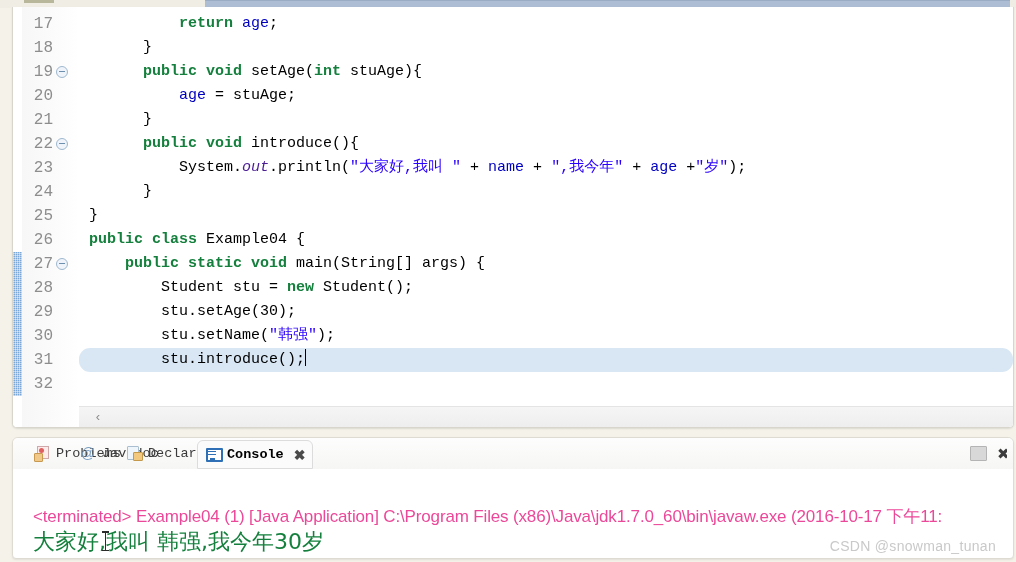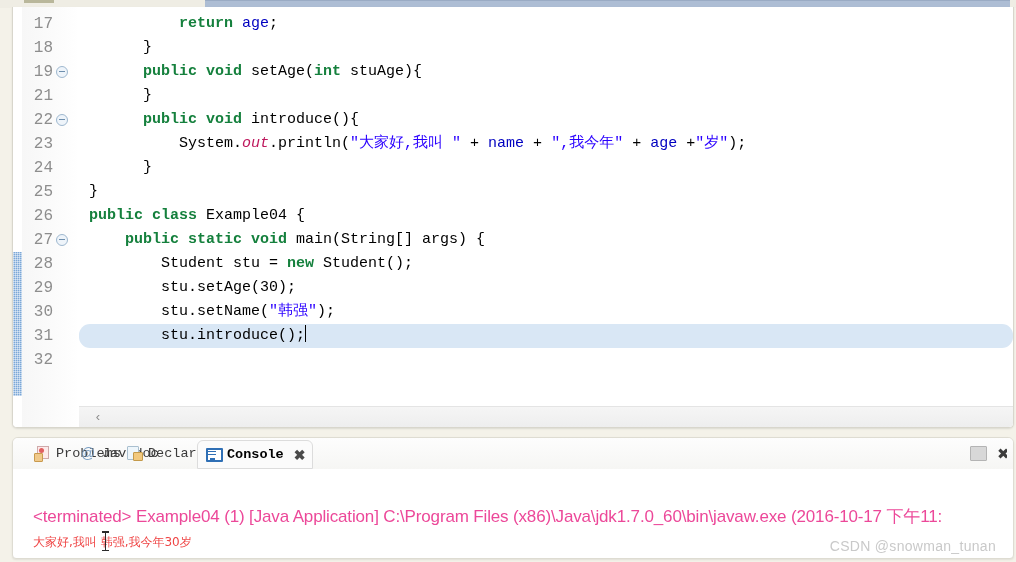--- a/index.html
+++ b/index.html
@@ -85,21 +85,21 @@
   }
   .fold::before {
     content: ""; position: absolute; left: 2px; top: 4px;
     width: 6px; height: 1px; background: #6e8fae;
   }
   .code { position: relative; padding-left: 10px; color: #000000; }
 
   .kw  { color: #15803d; font-weight: bold; }
   .str { color: #2a00ff; }
   .fld { color: #0000c0; }
-  .fldi{ color: #be185d; font-style: italic; }
+  .fldi{ color: #4c1d95; font-style: italic; }
 
   .caret {
     display: inline-block; width: 1px; height: 17px;
     background: #000; vertical-align: -3px; margin-left: 0px;
   }
 
   
   .hscroll {
     position: absolute; left: 66px; right: 0; bottom: 0; height: 20px;
     background: linear-gradient(to bottom, #f5f5f5, #eeeeee);
@@ -200,21 +200,21 @@
   .console-body { position: relative; padding: 3px 0 0 20px; }
   .term-line {
     font-family: "Liberation Sans", sans-serif;
     font-size: 17px; color: #ec4899;
     white-space: nowrap; line-height: 22px;
     letter-spacing: -0.15px;
     margin-top: 34px;
   }
   .out-line {
     font-family: "DejaVu Sans", sans-serif;
-    font-size: 12px; color: #ef4444; line-height: 28px;
+    font-size: 22px; color: #15803d; line-height: 28px;
     white-space: nowrap;
     position: relative;
   }
   .mouse-caret {
     position: absolute; left: 72px; top: 3px;
     width: 1px; height: 20px; background: #2b2b2b;
   }
   .mouse-caret::before, .mouse-caret::after {
     content:""; position:absolute; left:-3px; width:7px; height:1.5px; background:#2b2b2b;
   }
@@ -242,20 +242,21 @@
     <div class="gutter-change">
       <div class="changebar" id="changebar" style="top: 245px; height: 144px;"></div>
     </div>
     <div class="gutter"></div>
 
     <div class="code-area">
       <div class="lines" id="lines">
           <div class="line"><span class="ln">17</span><span class="code">&nbsp;&nbsp;&nbsp;&nbsp;&nbsp;&nbsp;&nbsp;&nbsp;&nbsp;&nbsp;<span class="kw">return</span>&nbsp;<span class="fld">age</span>;</span></div>
           <div class="line"><span class="ln">18</span><span class="code">&nbsp;&nbsp;&nbsp;&nbsp;&nbsp;&nbsp;}</span></div>
           <div class="line"><span class="ln">19</span><span class="fold"></span><span class="code">&nbsp;&nbsp;&nbsp;&nbsp;&nbsp;&nbsp;<span class="kw">public</span>&nbsp;<span class="kw">void</span>&nbsp;setAge(<span class="kw">int</span>&nbsp;stuAge){</span></div>
+          <div class="line"><span class="ln">20</span><span class="code">&nbsp;&nbsp;&nbsp;&nbsp;&nbsp;&nbsp;&nbsp;&nbsp;&nbsp;&nbsp;<span class="fld">age</span>&nbsp;=&nbsp;stuAge;</span></div>
           <div class="line"><span class="ln">21</span><span class="code">&nbsp;&nbsp;&nbsp;&nbsp;&nbsp;&nbsp;}</span></div>
           <div class="line"><span class="ln">22</span><span class="fold"></span><span class="code">&nbsp;&nbsp;&nbsp;&nbsp;&nbsp;&nbsp;<span class="kw">public</span>&nbsp;<span class="kw">void</span>&nbsp;introduce(){</span></div>
           <div class="line"><span class="ln">23</span><span class="code">&nbsp;&nbsp;&nbsp;&nbsp;&nbsp;&nbsp;&nbsp;&nbsp;&nbsp;&nbsp;System.<span class="fldi">out</span>.println(<span class="str">"大家好,我叫&nbsp;"</span>&nbsp;+&nbsp;<span class="fld">name</span>&nbsp;+&nbsp;<span class="str">",我今年"</span>&nbsp;+&nbsp;<span class="fld">age</span>&nbsp;+<span class="str">"岁"</span>);</span></div>
           <div class="line"><span class="ln">24</span><span class="code">&nbsp;&nbsp;&nbsp;&nbsp;&nbsp;&nbsp;}</span></div>
           <div class="line"><span class="ln">25</span><span class="code">}</span></div>
           <div class="line"><span class="ln">26</span><span class="code"><span class="kw">public</span>&nbsp;<span class="kw">class</span>&nbsp;Example04&nbsp;{</span></div>
           <div class="line"><span class="ln">27</span><span class="fold"></span><span class="code">&nbsp;&nbsp;&nbsp;&nbsp;<span class="kw">public</span>&nbsp;<span class="kw">static</span>&nbsp;<span class="kw">void</span>&nbsp;main(String[]&nbsp;args)&nbsp;{</span></div>
           <div class="line"><span class="ln">28</span><span class="code">&nbsp;&nbsp;&nbsp;&nbsp;&nbsp;&nbsp;&nbsp;&nbsp;Student&nbsp;stu&nbsp;=&nbsp;<span class="kw">new</span>&nbsp;Student();</span></div>
           <div class="line"><span class="ln">29</span><span class="code">&nbsp;&nbsp;&nbsp;&nbsp;&nbsp;&nbsp;&nbsp;&nbsp;stu.setAge(30);</span></div>
           <div class="line"><span class="ln">30</span><span class="code">&nbsp;&nbsp;&nbsp;&nbsp;&nbsp;&nbsp;&nbsp;&nbsp;stu.setName(<span class="str">"韩强"</span>);</span></div>

